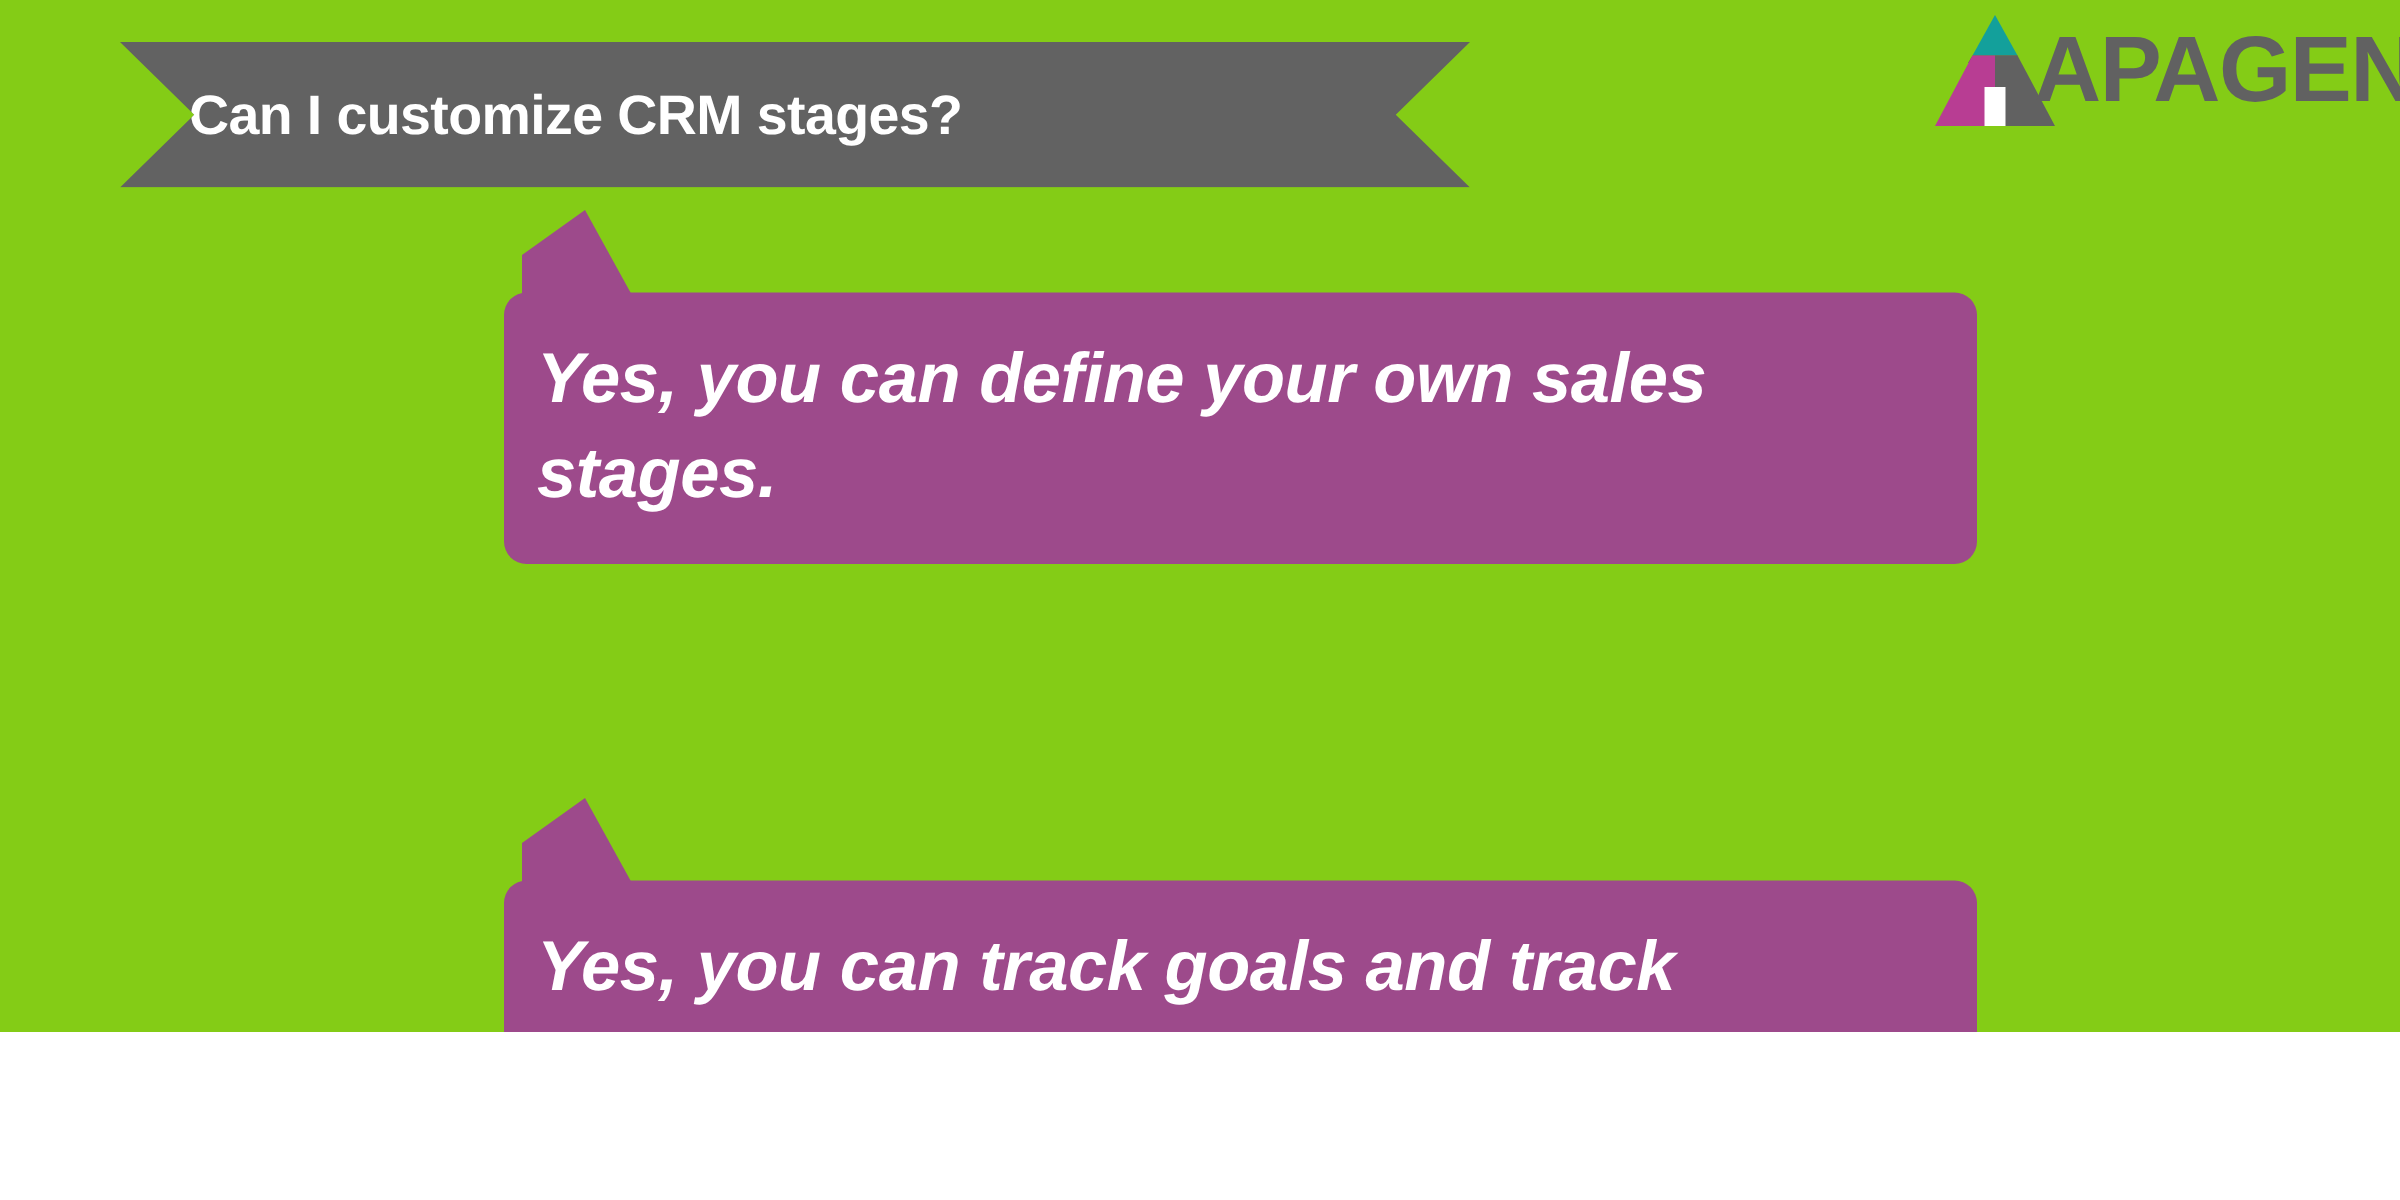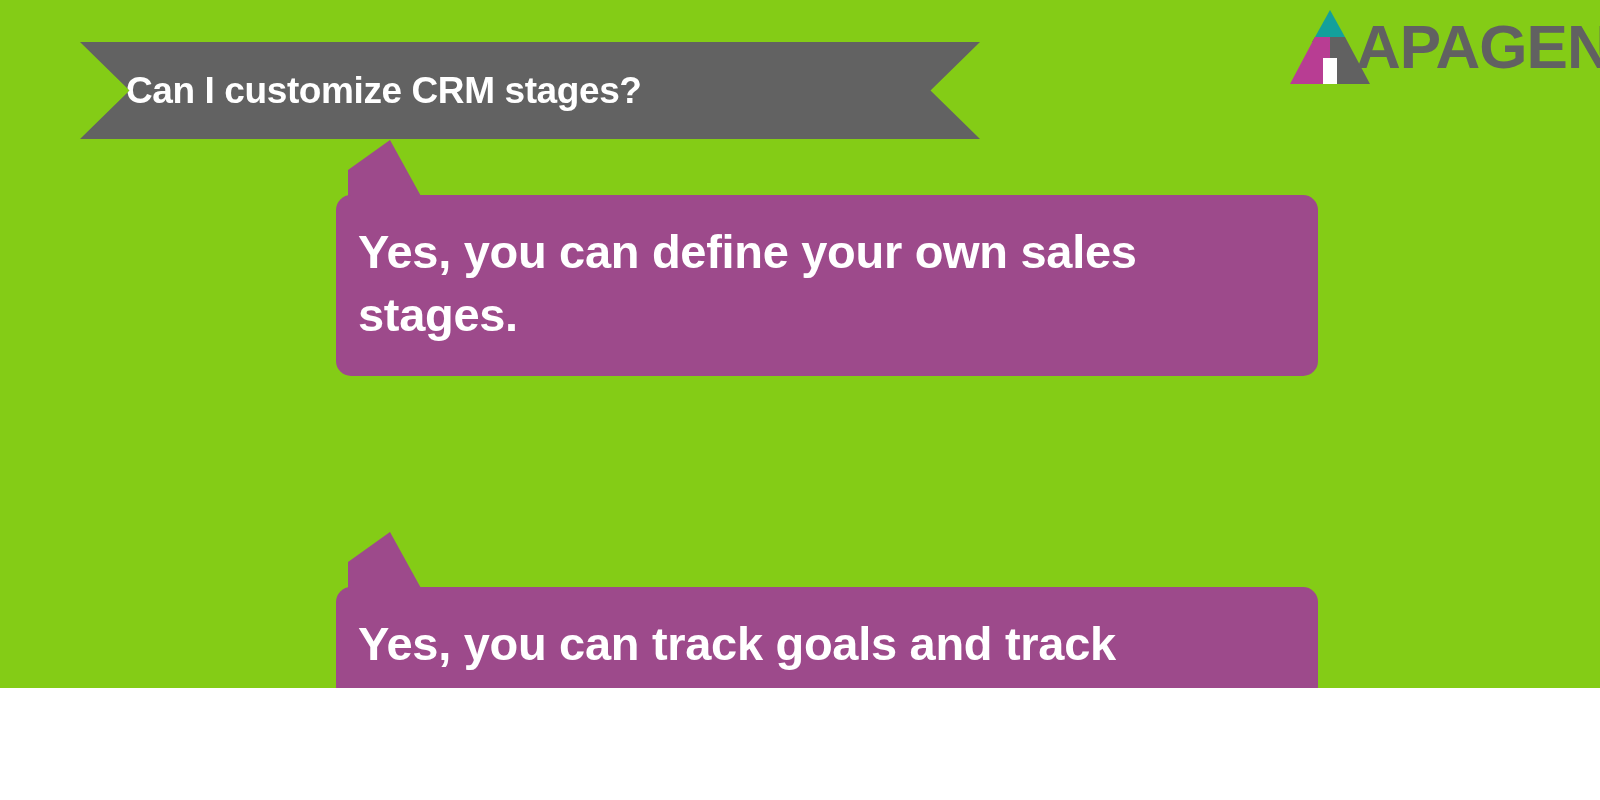--- a/index.html
+++ b/index.html
@@ -59,36 +59,37 @@
   .ribbon-text {
     color: #ffffff;
     font-family: "Liberation Sans", sans-serif;
     font-weight: 700;
     font-size: 37px;
     letter-spacing: -0.4px;
     white-space: nowrap;
     margin-left: 46px;
   }
 
-  #ribbon-1 { left: 80px; top: 42px;  width: 900px; height: 97px; text-align: right; }
+  #ribbon-1 { left: 80px; top: 28px;  width: 900px; height: 97px; text-align: right; }
   #ribbon-2 { left: 80px; top: 434px; width: 900px; height: 97px; }
 
   
   .bubble-wrap {
     position: absolute;
   }
   .bubble {
     position: absolute;
     left: 0;
     top: 55px;
     width: 982px;
     background: #9D4A8B;
     border-radius: 15px;
     box-sizing: border-box;
     padding: 26px 40px 30px 22px;
+    font-style: italic;
   }
   .bubble-tail {
     position: absolute;
     left: 10px;
     top: 0px;
     width: 100px;
     height: 70px;
     overflow: visible;
   }
   .bubble-text {

